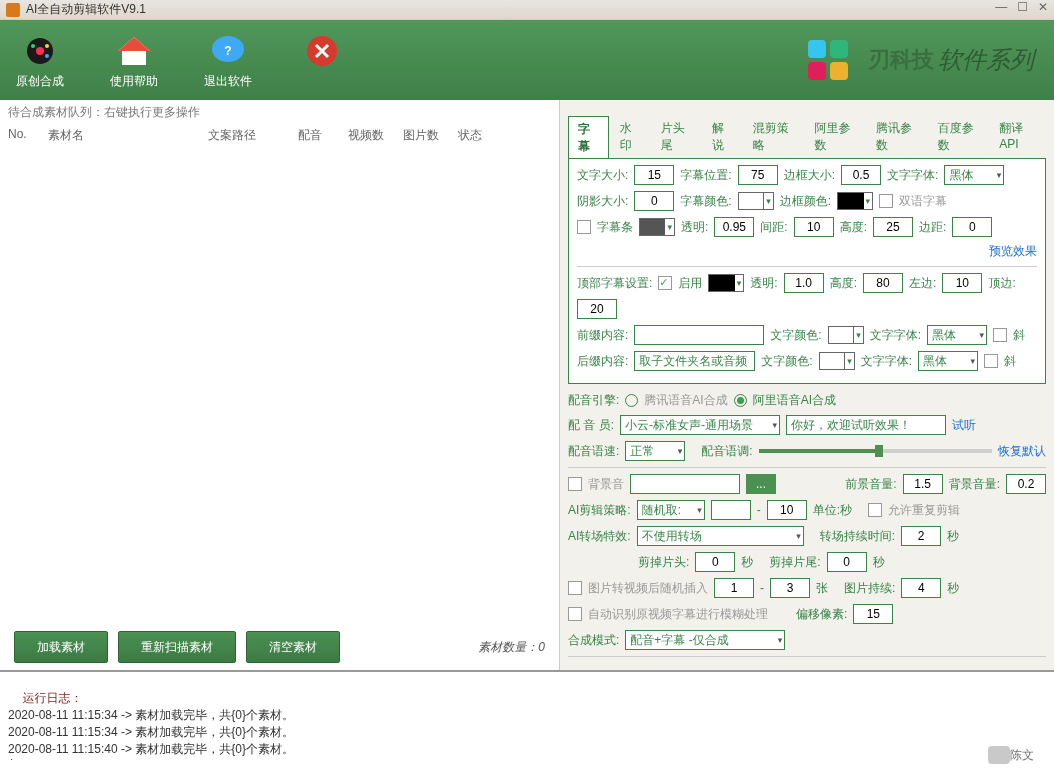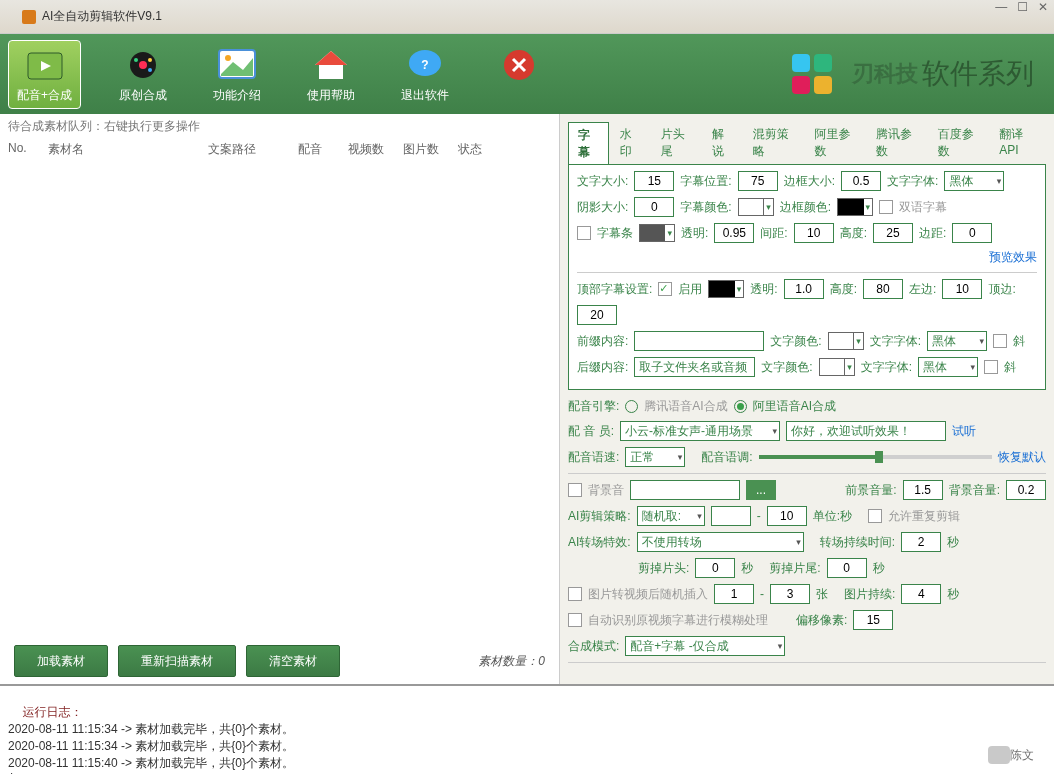--- a/index.html
+++ b/index.html
@@ -1,44 +1,44 @@
 <!DOCTYPE html>
 <html><head>
 <meta charset="utf-8">
 <style>
 * { box-sizing: border-box; margin: 0; padding: 0; font-family: "Microsoft YaHei", SimSun, sans-serif; font-size: 12px; }
 body { background: #fff; width: 1054px; height: 784px; overflow: hidden; }
-.titlebar { height: 34px; background: linear-gradient(#e8e6e0, #ded8cc); display: flex; align-items: center; padding: 0 22px; border-bottom: 1px solid #ccc; position: relative; }
+.titlebar { height: 20px; background: linear-gradient(#e8e6e0, #ded8cc); display: flex; align-items: center; padding: 0 6px; border-bottom: 1px solid #ccc; position: relative; }
 .titlebar .icon { width: 14px; height: 14px; background: #d87a1a; border-radius: 2px; margin-right: 6px; }
 .titlebar .title { color: #333; }
 .titlebar .wincontrols { position: absolute; right: 6px; top: 0; display: flex; gap: 10px; color: #666; }
 .titlebar .wincontrols span { cursor: pointer; }
 
 .toolbar { height: 80px; background: linear-gradient(#51975a, #3f8048); display: flex; align-items: center; padding: 4px 8px; gap: 30px; position: relative; }
 .toolbar .item { display: flex; flex-direction: column; align-items: center; color: #fff; cursor: pointer; padding: 4px 8px; }
 .toolbar .item.active { background: linear-gradient(#a0d060, #70b040); border: 1px solid #fff; border-radius: 4px; }
 .toolbar .item .icn { width: 42px; height: 40px; display: flex; align-items: center; justify-content: center; }
 .toolbar .item .lbl { margin-top: 2px; font-size: 12px; }
 .toolbar .brand { position: absolute; right: 20px; top: 10px; height: 60px; display: flex; align-items: center; }
 .toolbar .brand .blocks { display: grid; grid-template: repeat(2, 18px) / repeat(2, 18px); gap: 4px; }
 .toolbar .brand .blocks div { border-radius: 4px; }
 .toolbar .brand .t1 { margin-left: 20px; font-size: 22px; color: #3a6f41; font-weight: bold; }
-.toolbar .brand .t2 { margin-left: 4px; font-size: 28px; color: #2e5b33; }
+.toolbar .brand .t2 { margin-left: 4px; font-size: 24px; color: #2e5b33; font-style: italic; }
 
 .main { display: flex; height: 570px; }
 .left { width: 560px; border-right: 1px solid #ccc; display: flex; flex-direction: column; }
 .left .hint { padding: 4px 8px; color: #777; }
 .left .tblhead { display: flex; padding: 2px 8px; color: #666; font-size: 12px; }
 .left .tblhead div { white-space: nowrap; }
 .left .grid { flex: 1; background: #fff; }
 .left .bottom { height: 46px; display: flex; align-items: center; padding: 0 14px; gap: 10px; }
 .left .bottom .btn { height: 32px; padding: 0 22px; background: linear-gradient(#4a9152, #3c7a44); color: #fff; border: 1px solid #2e6535; border-radius: 2px; display: flex; align-items: center; cursor: pointer; }
 .left .bottom .count { margin-left: auto; color: #555; font-style: italic; }
 
-.right { flex: 1; background: #f2f1eb; padding: 8px 8px 0; display: flex; flex-direction: column; overflow: hidden; }
+.right { flex: 1; background: #f2f1eb; padding: 16px 8px 0; display: flex; flex-direction: column; overflow: hidden; }
 .tabs { display: flex; gap: 2px; }
 .tabs .tab { padding: 4px 9px; color: #3a844a; cursor: pointer; font-size: 12px; }
 .tabs .tab.active { background: #fff; border: 1px solid #3a844a; border-bottom: none; color: #2e6f3a; font-weight: bold; }
 .panel { background: #fff; border: 1px solid #3a844a; padding: 6px 8px; margin-top: -1px; }
 .row { display: flex; align-items: center; gap: 6px; margin-bottom: 6px; flex-wrap: wrap; color: #3a844a; font-size: 12px; }
 .row label { white-space: nowrap; }
 .row .inp { height: 20px; border: 1px solid #3a844a; background: #fff; text-align: center; font-size: 12px; }
 .row .inp.sm { width: 40px; }
 .row .sel { height: 20px; border: 1px solid #3a844a; background: #fff; padding: 0 14px 0 4px; position: relative; font-size: 12px; display: inline-flex; align-items: center; }
 .row .sel::after { content: "▾"; position: absolute; right: 2px; font-size: 9px; color: #555; }
@@ -73,50 +73,31 @@
   <div class="icon"></div>
   <span class="title">AI全自动剪辑软件V9.1</span>
   <div class="wincontrols">
     <span>—</span>
     <span>☐</span>
     <span>✕</span>
   </div>
 </div>
 
 <div class="toolbar">
-  <div class="item active">
-    <div class="icn">
-        <svg width="42" height="36">
-          <rect x="4" y="6" width="34" height="26" rx="3" fill="#7fbb48" stroke="#2e5b2a"></rect>
-          <polygon points="17,14 17,24 27,19" fill="#fff"></polygon>
-        </svg>
-      </div>
-    <span class="lbl">配音+合成</span>
-  </div>
   <div class="item">
     <div class="icn">
         <svg width="40" height="36">
           <circle cx="20" cy="18" r="13" fill="#1a1a1a"></circle>
           <circle cx="20" cy="18" r="4" fill="#ff2d55"></circle>
           <circle cx="13" cy="13" r="2" fill="#35d07f"></circle>
           <circle cx="27" cy="13" r="2" fill="#ffd23f"></circle>
           <circle cx="27" cy="23" r="2" fill="#3fa9f5"></circle>
         </svg>
       </div>
     <span class="lbl">原创合成</span>
-  </div>
-  <div class="item">
-    <div class="icn">
-        <svg width="40" height="34">
-          <rect x="2" y="2" width="36" height="28" rx="3" fill="#fff" stroke="#4a90d9" stroke-width="2"></rect>
-          <circle cx="11" cy="10" r="3" fill="#f5a623"></circle>
-          <polygon points="4,26 16,14 26,22 36,10 36,28 4,28" fill="#6fbf73"></polygon>
-        </svg>
-      </div>
-    <span class="lbl">功能介绍</span>
   </div>
   <div class="item">
     <div class="icn">
         <svg width="40" height="36">
           <polygon points="20,4 36,18 32,18 32,32 8,32 8,18 4,18" fill="#fff"></polygon>
           <polygon points="20,4 36,18 4,18" fill="#e94b3c"></polygon>
         </svg>
       </div>
     <span class="lbl">使用帮助</span>
   </div>

